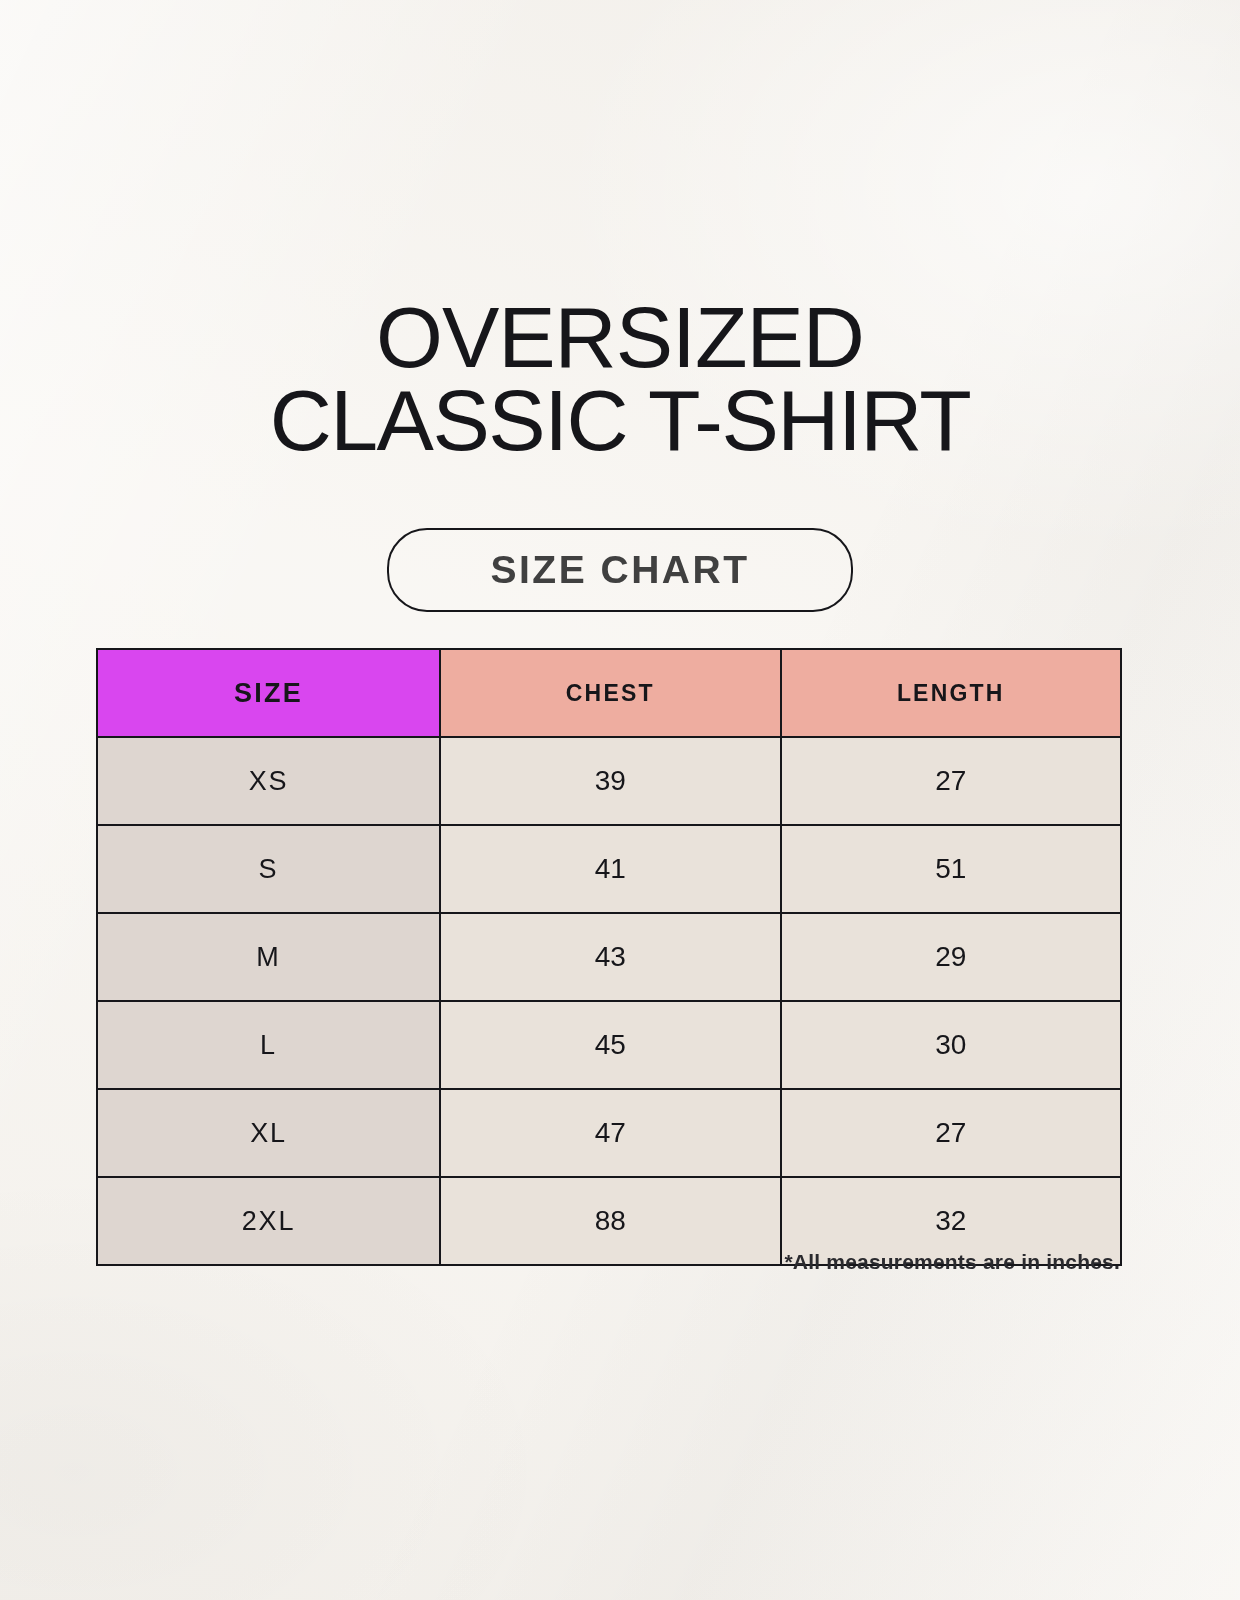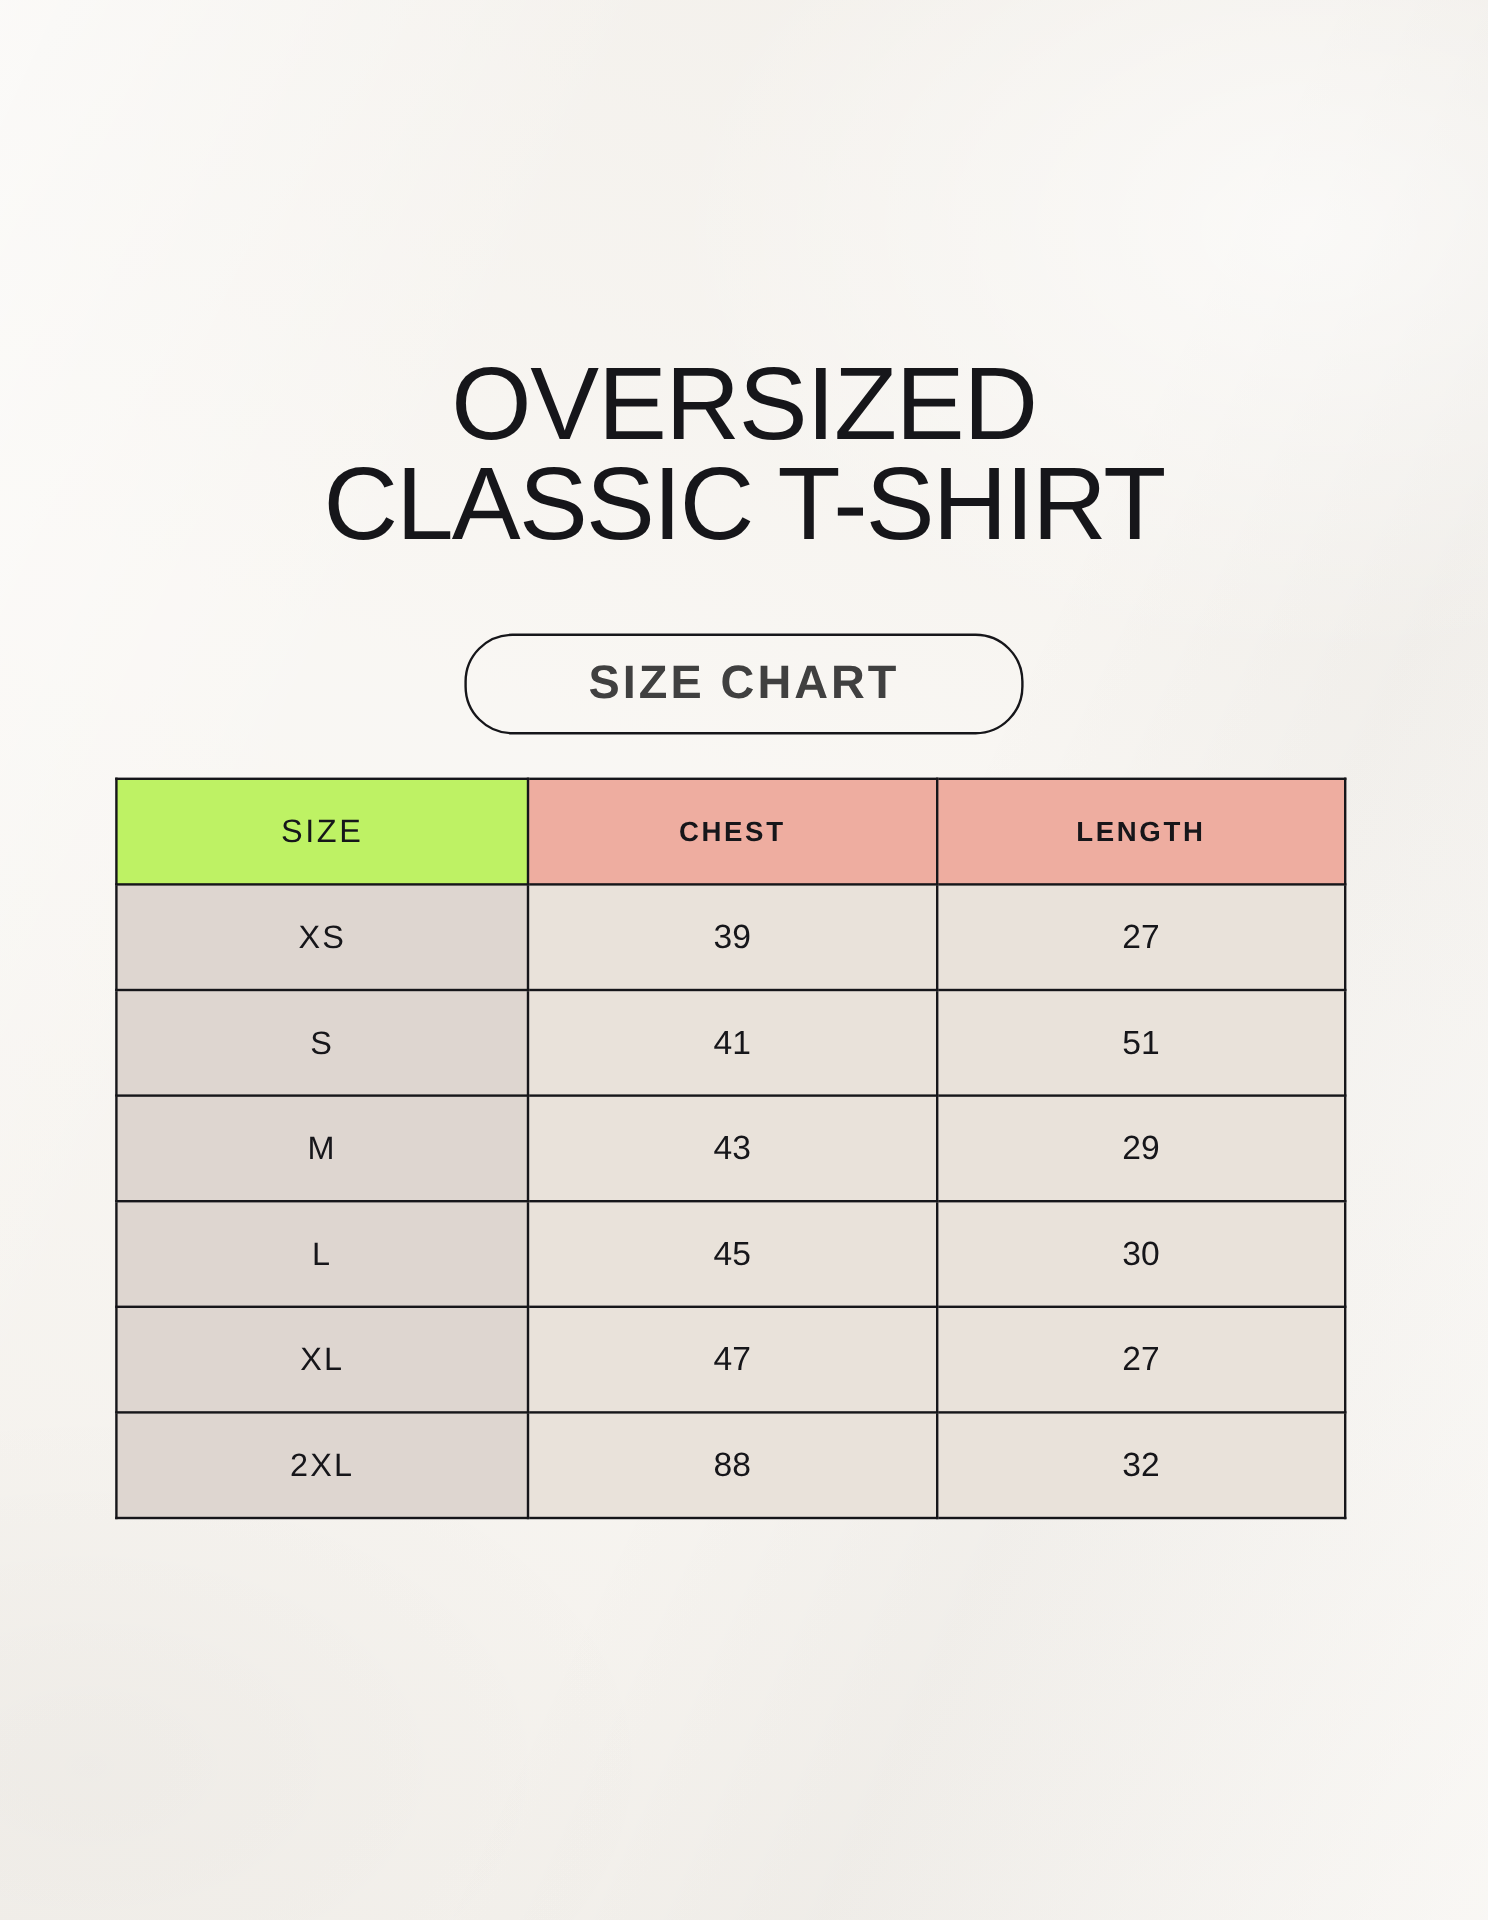--- a/index.html
+++ b/index.html
@@ -93,24 +93,24 @@
 
   table.size-table th,
   table.size-table td {
     border: 2.5px solid #16161a;
     height: 86px;
     text-align: center;
     vertical-align: middle;
     padding: 0;
   }
   th.h-size {
-    background: #bef264;
+    background: #d946ef;
     font-size: 27px;
     letter-spacing: 2.2px;
-    font-weight: 400;
+    font-weight: 700;
     color: #16161a;
     margin-left: 20px;
   }
   th.h-meas {
     background: #eeada0;
     font-size: 23px;
     letter-spacing: 2.2px;
     font-weight: 700;
     color: #16161a;
   }
@@ -198,13 +198,14 @@
         </tr>
         <tr>
           <td class="cell-size">2XL</td>
           <td class="cell-val">88</td>
           <td class="cell-val">32</td>
         </tr>
       </tbody>
     </table>
   </div>
 
+  <div class="footnote">*All measurements are in inches.</div>
 </div>
 
 </body></html>

